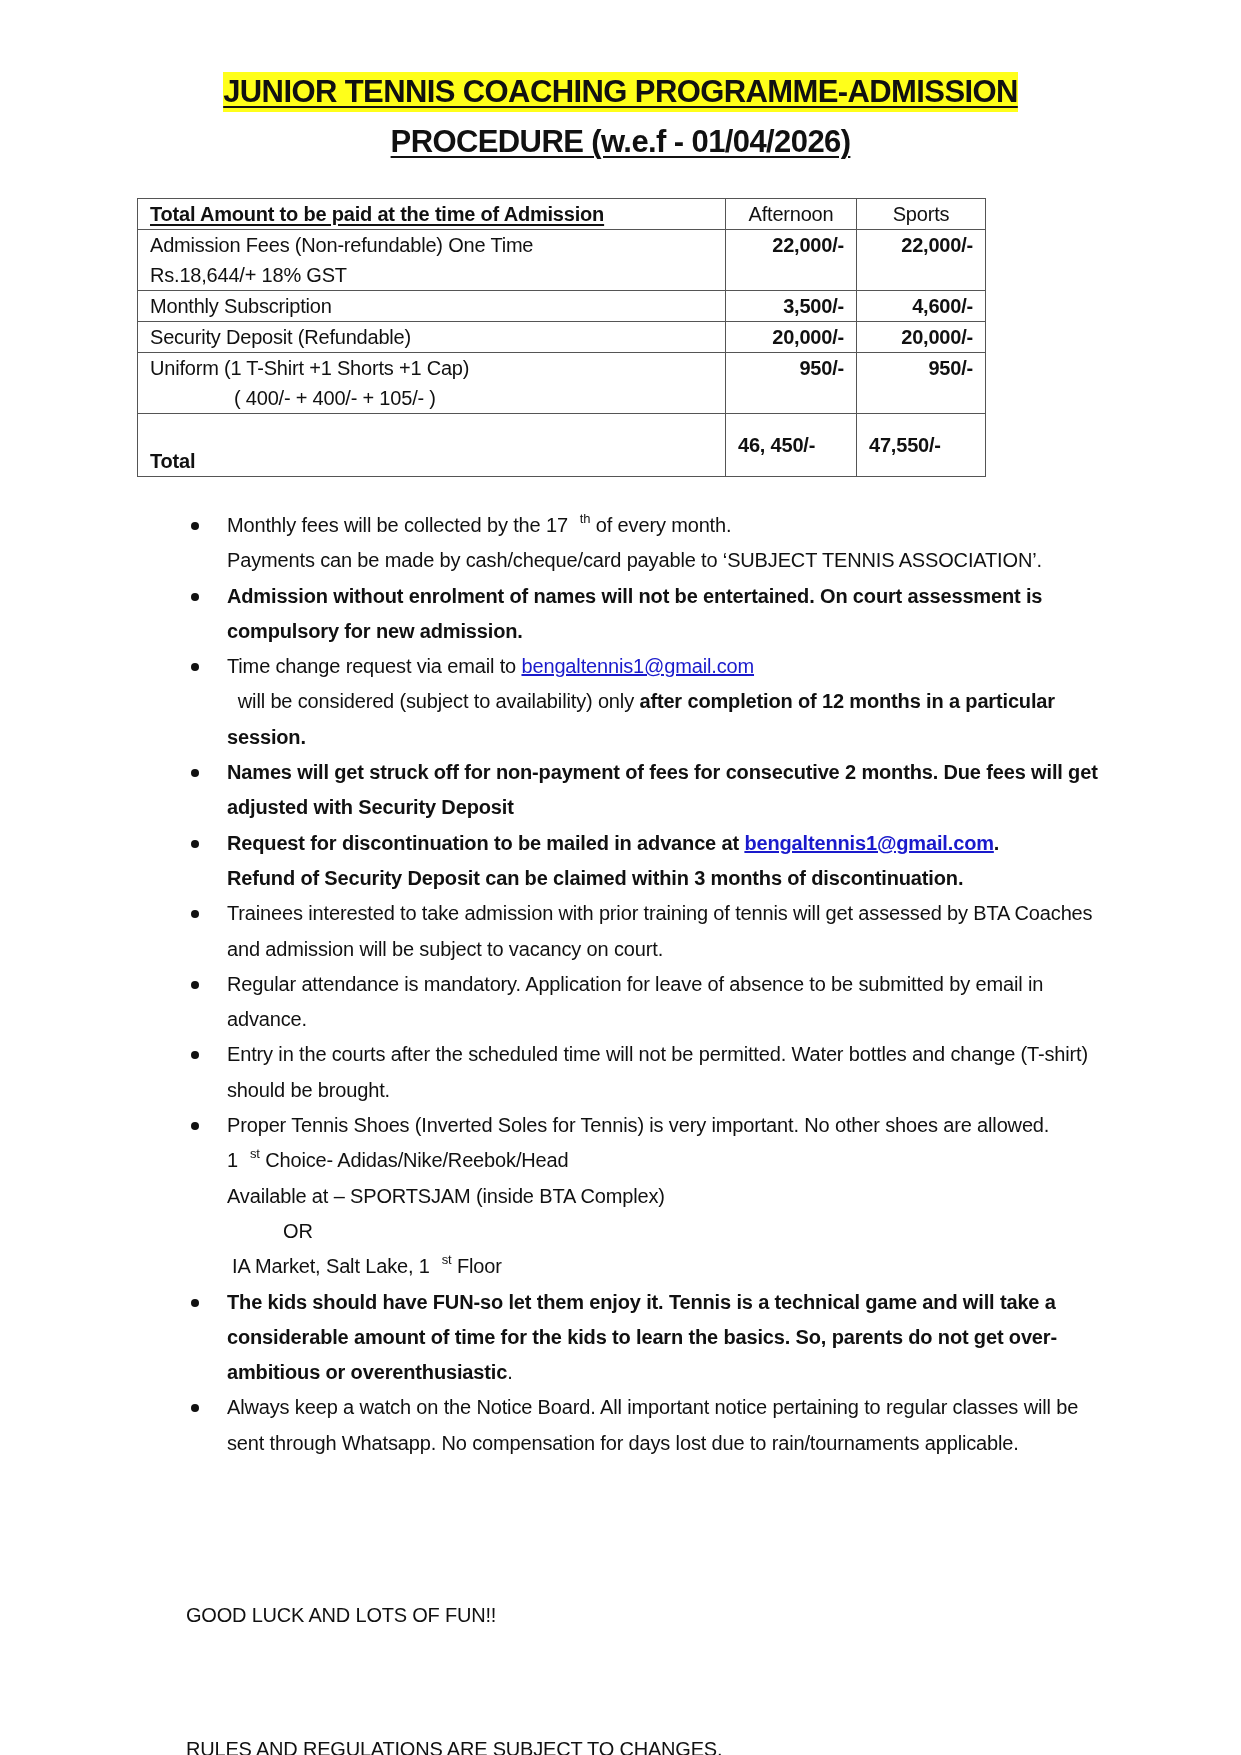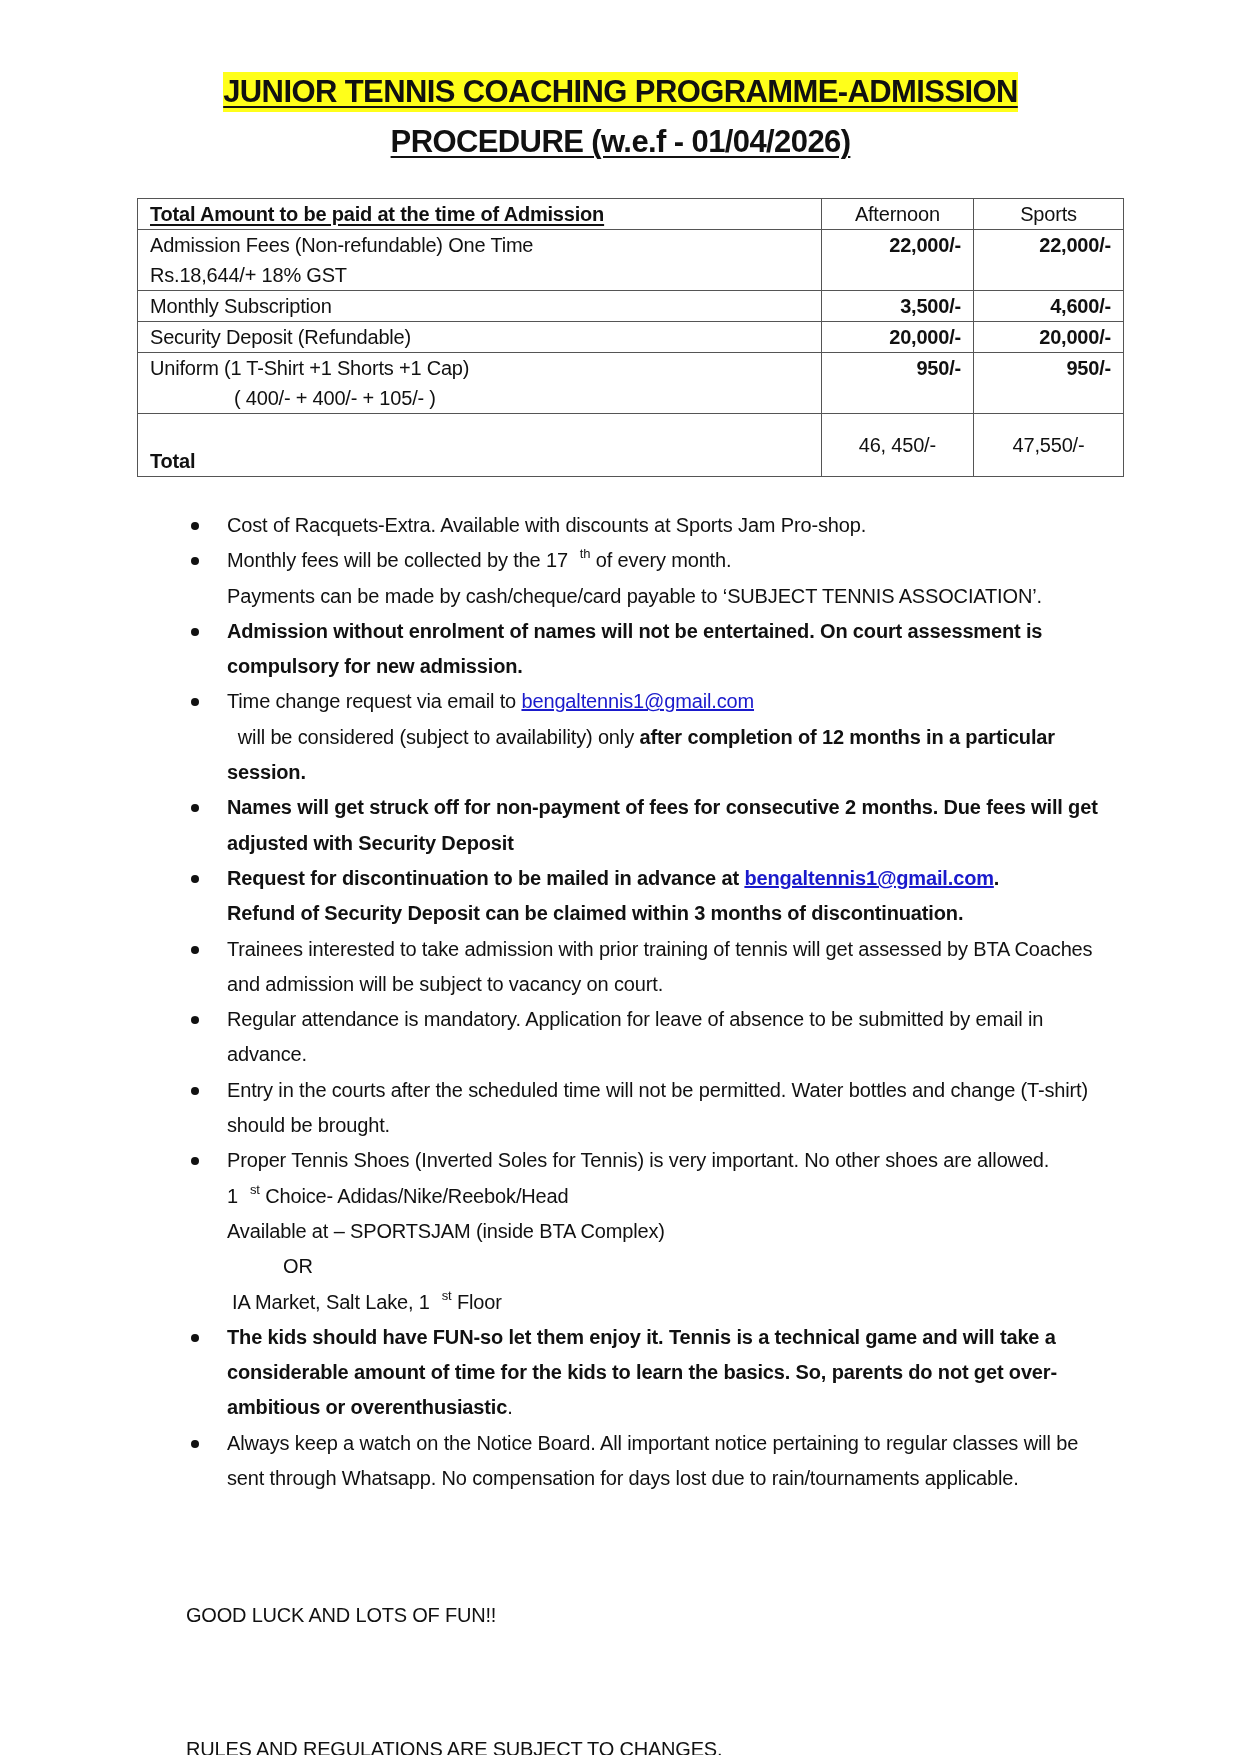--- a/index.html
+++ b/index.html
@@ -12,36 +12,36 @@
   .title1 { top: 72px; }
   .title2 { top: 122px; }
   .title-text {
     font-weight: bold; font-size: 31px; letter-spacing: -0.6px;
     text-decoration: underline; text-decoration-thickness: 2px; text-underline-offset: 4px;
     display: inline-block; line-height: 40px;
   }
   .title1 .title-text { background: #ffff1a; padding: 0 0; }
 
   table.fees {
-    position: absolute; left: 137px; top: 198px; width: 987px;
+    position: absolute; left: 137px; top: 198px; width: 849px;
     border-collapse: collapse; font-size: 20px; letter-spacing: -0.2px;
   }
   table.fees td {
     border: 1.5px solid #555555; padding: 0 12px; vertical-align: top; line-height: 30px;
   }
   .col-label { width: 563px; }
   .col-aft { width: 106px; }
   .col-eve { width: 104px; }
   .hdr-label { font-weight: bold; text-decoration: underline; text-underline-offset: 3px; }
   .hdr-col { text-align: center; }
   .amt { font-weight: bold; text-align: right; }
   .sub-indent { padding-left: 84px; display: block; }
   .row-total td { height: 62px; }
   .total-label { font-weight: bold; vertical-align: bottom !important; padding-bottom: 0; }
-  .total-amt { font-weight: normal; text-align: center; vertical-align: middle !important; }
+  .total-amt { font-weight: bold; text-align: left; vertical-align: middle !important; }
 
   ul.rules {
     position: absolute; left: 185px; top: 508px; width: 920px;
     margin: 0; padding: 0; list-style: none; font-size: 20px; letter-spacing: -0.15px;
   }
   ul.rules li { position: relative; padding-left: 42px; line-height: 35.3px; }
   ul.rules li .bullet {
     position: absolute; left: 6px; top: 14px; width: 8px; height: 8px; border-radius: 50%; background: #111;
   }
   .b { font-weight: bold; }
@@ -101,24 +101,20 @@
     <td class="total-label">Total</td>
     <td class="total-amt">46, 450/-</td>
     <td class="total-amt">47,550/-</td>
   </tr>
 </tbody>
   </table>
 
 <ul class="rules">
   <li>
     <span class="bullet"></span>
-    <span>Cost of Racquets-Extra. Available with discounts at Sports Jam Pro-shop.</span>
-  </li>
-  <li>
-    <span class="bullet"></span>
     <span>Monthly fees will be collected by the 17</span><sup>th</sup><span> of every month.</span><br>
     <span>Payments can be made by cash/cheque/card payable to ‘SUBJECT TENNIS ASSOCIATION’.</span>
   </li>
   <li class="b">
     <span class="bullet"></span>
     <span>Admission without enrolment of names will not be entertained. On court assessment is compulsory for new admission.</span>
   </li>
   <li>
     <span class="bullet"></span>
     <span>Time change request via email to </span><a class="link">bengaltennis1@gmail.com</a><span style="white-space:pre">  will be considered (subject to availability) only </span><span class="b">after completion of 12 months in a particular session.</span>

